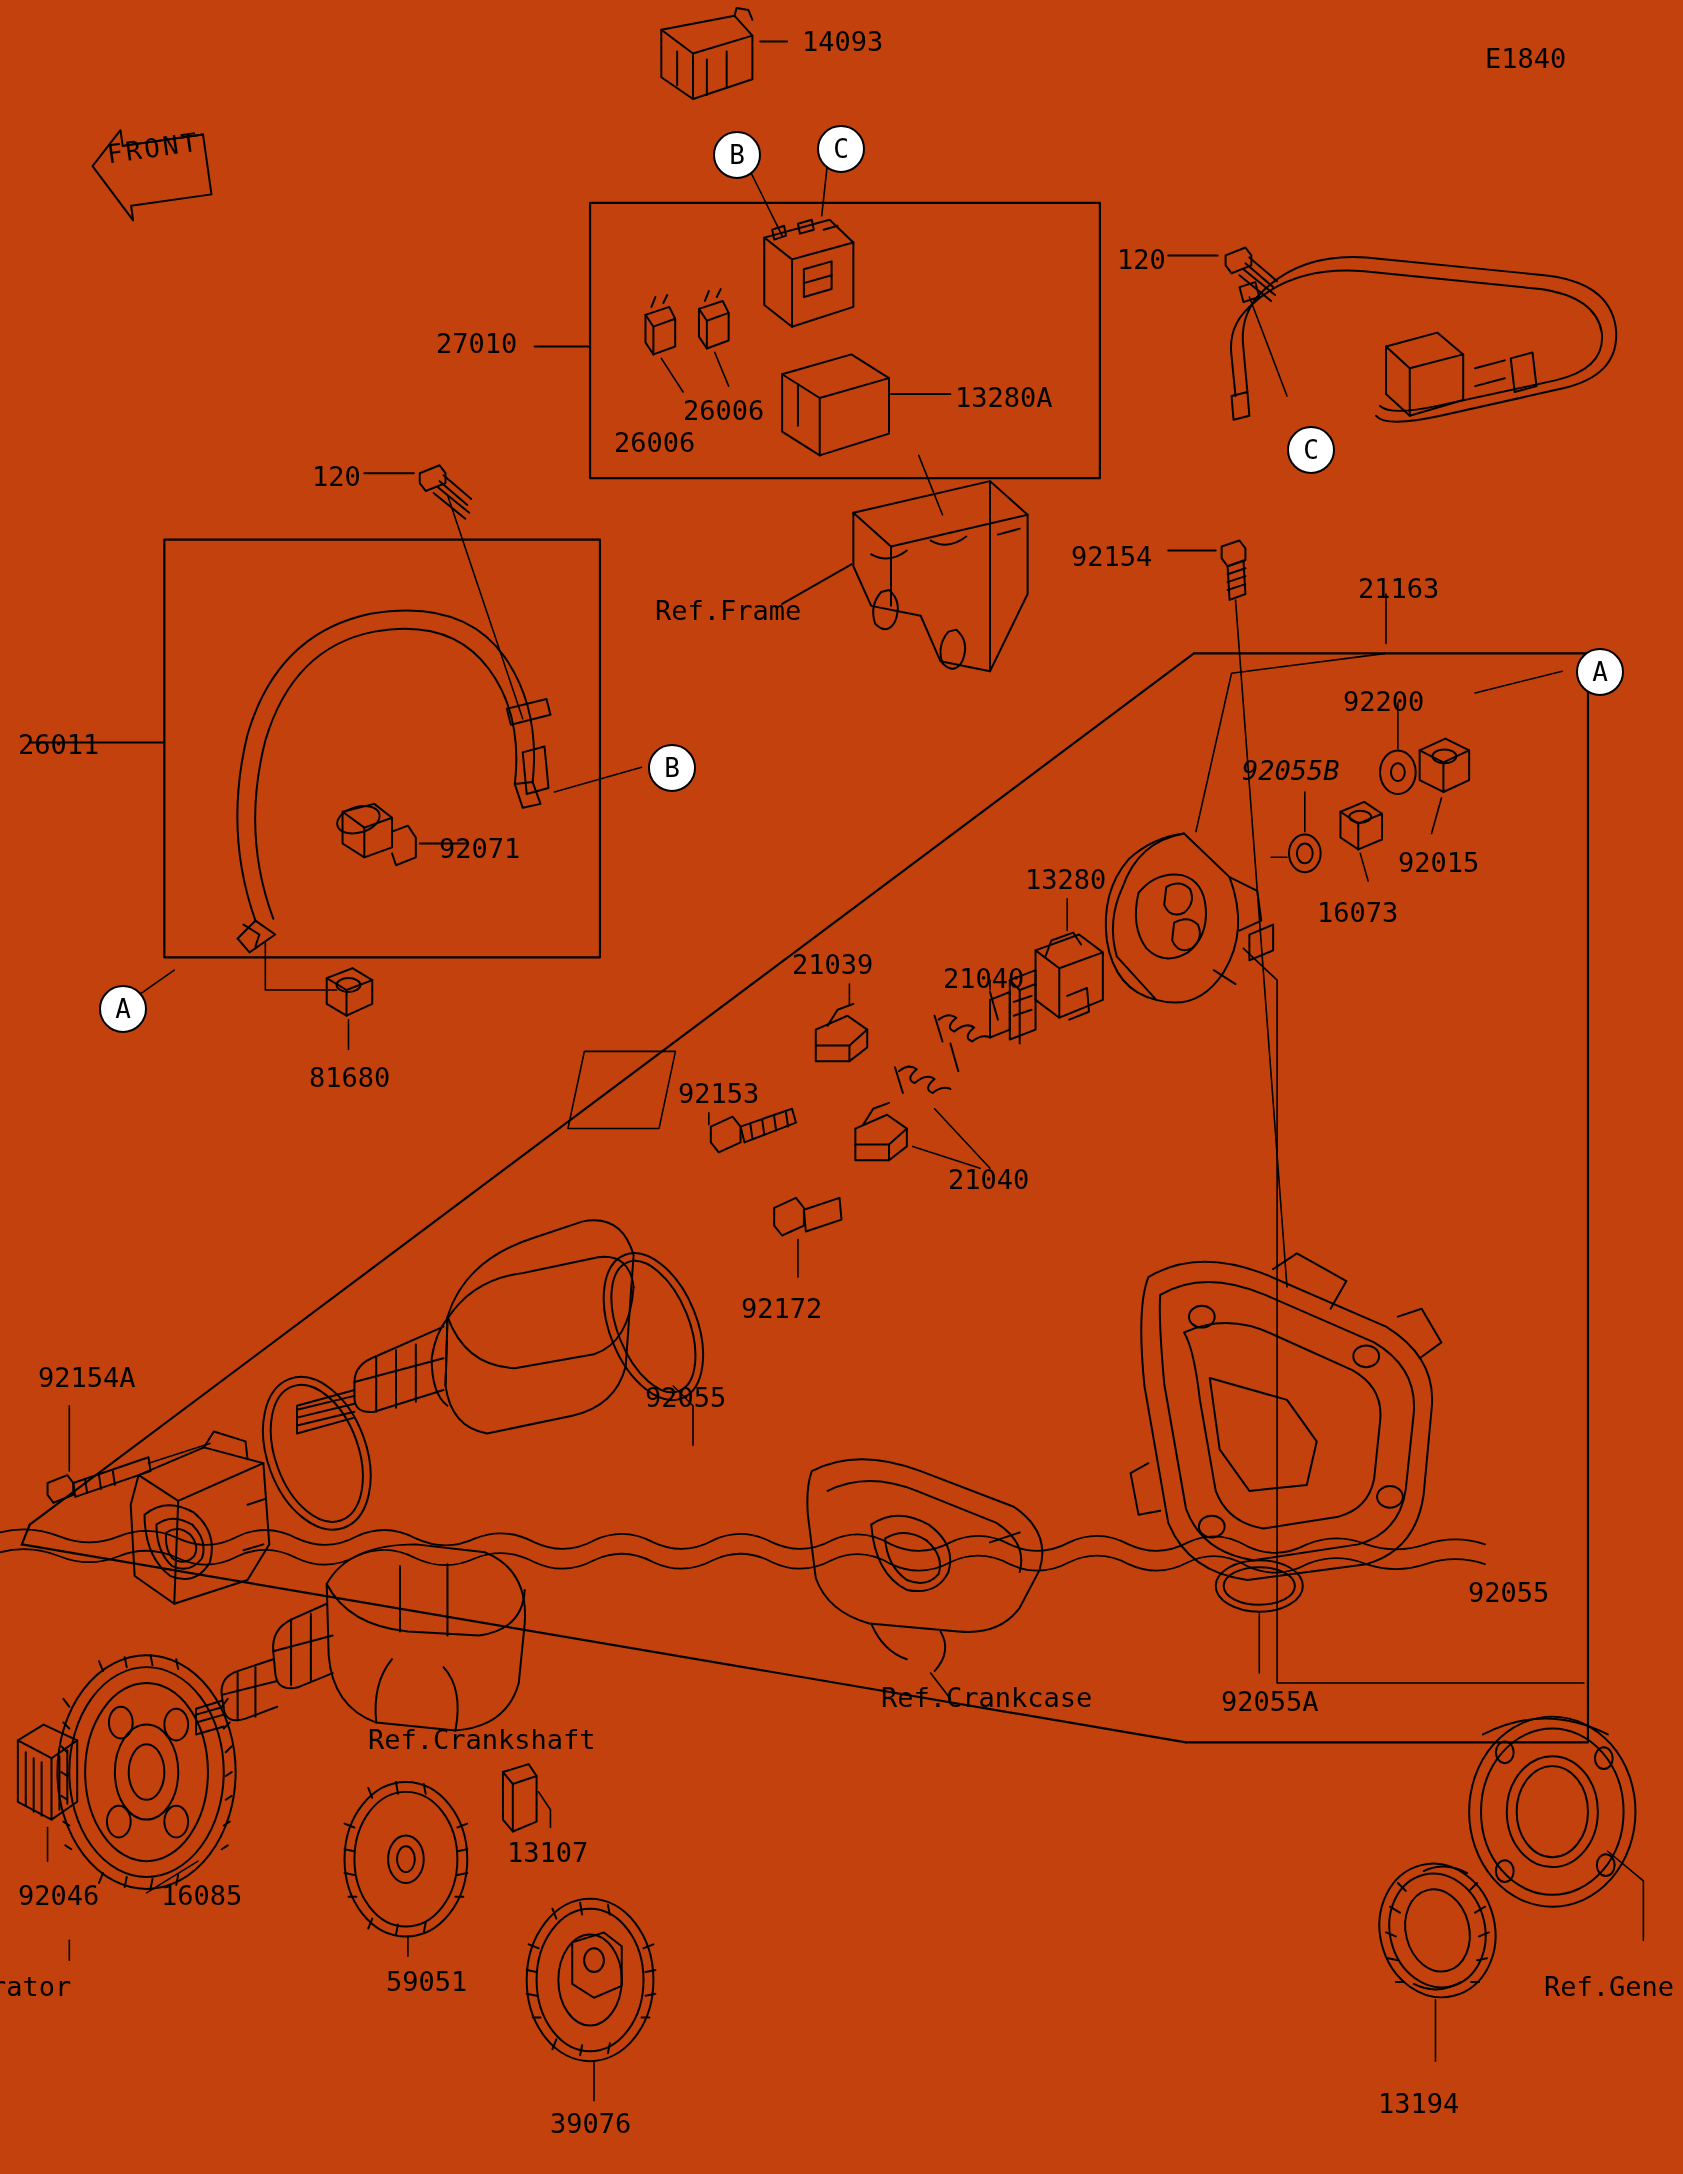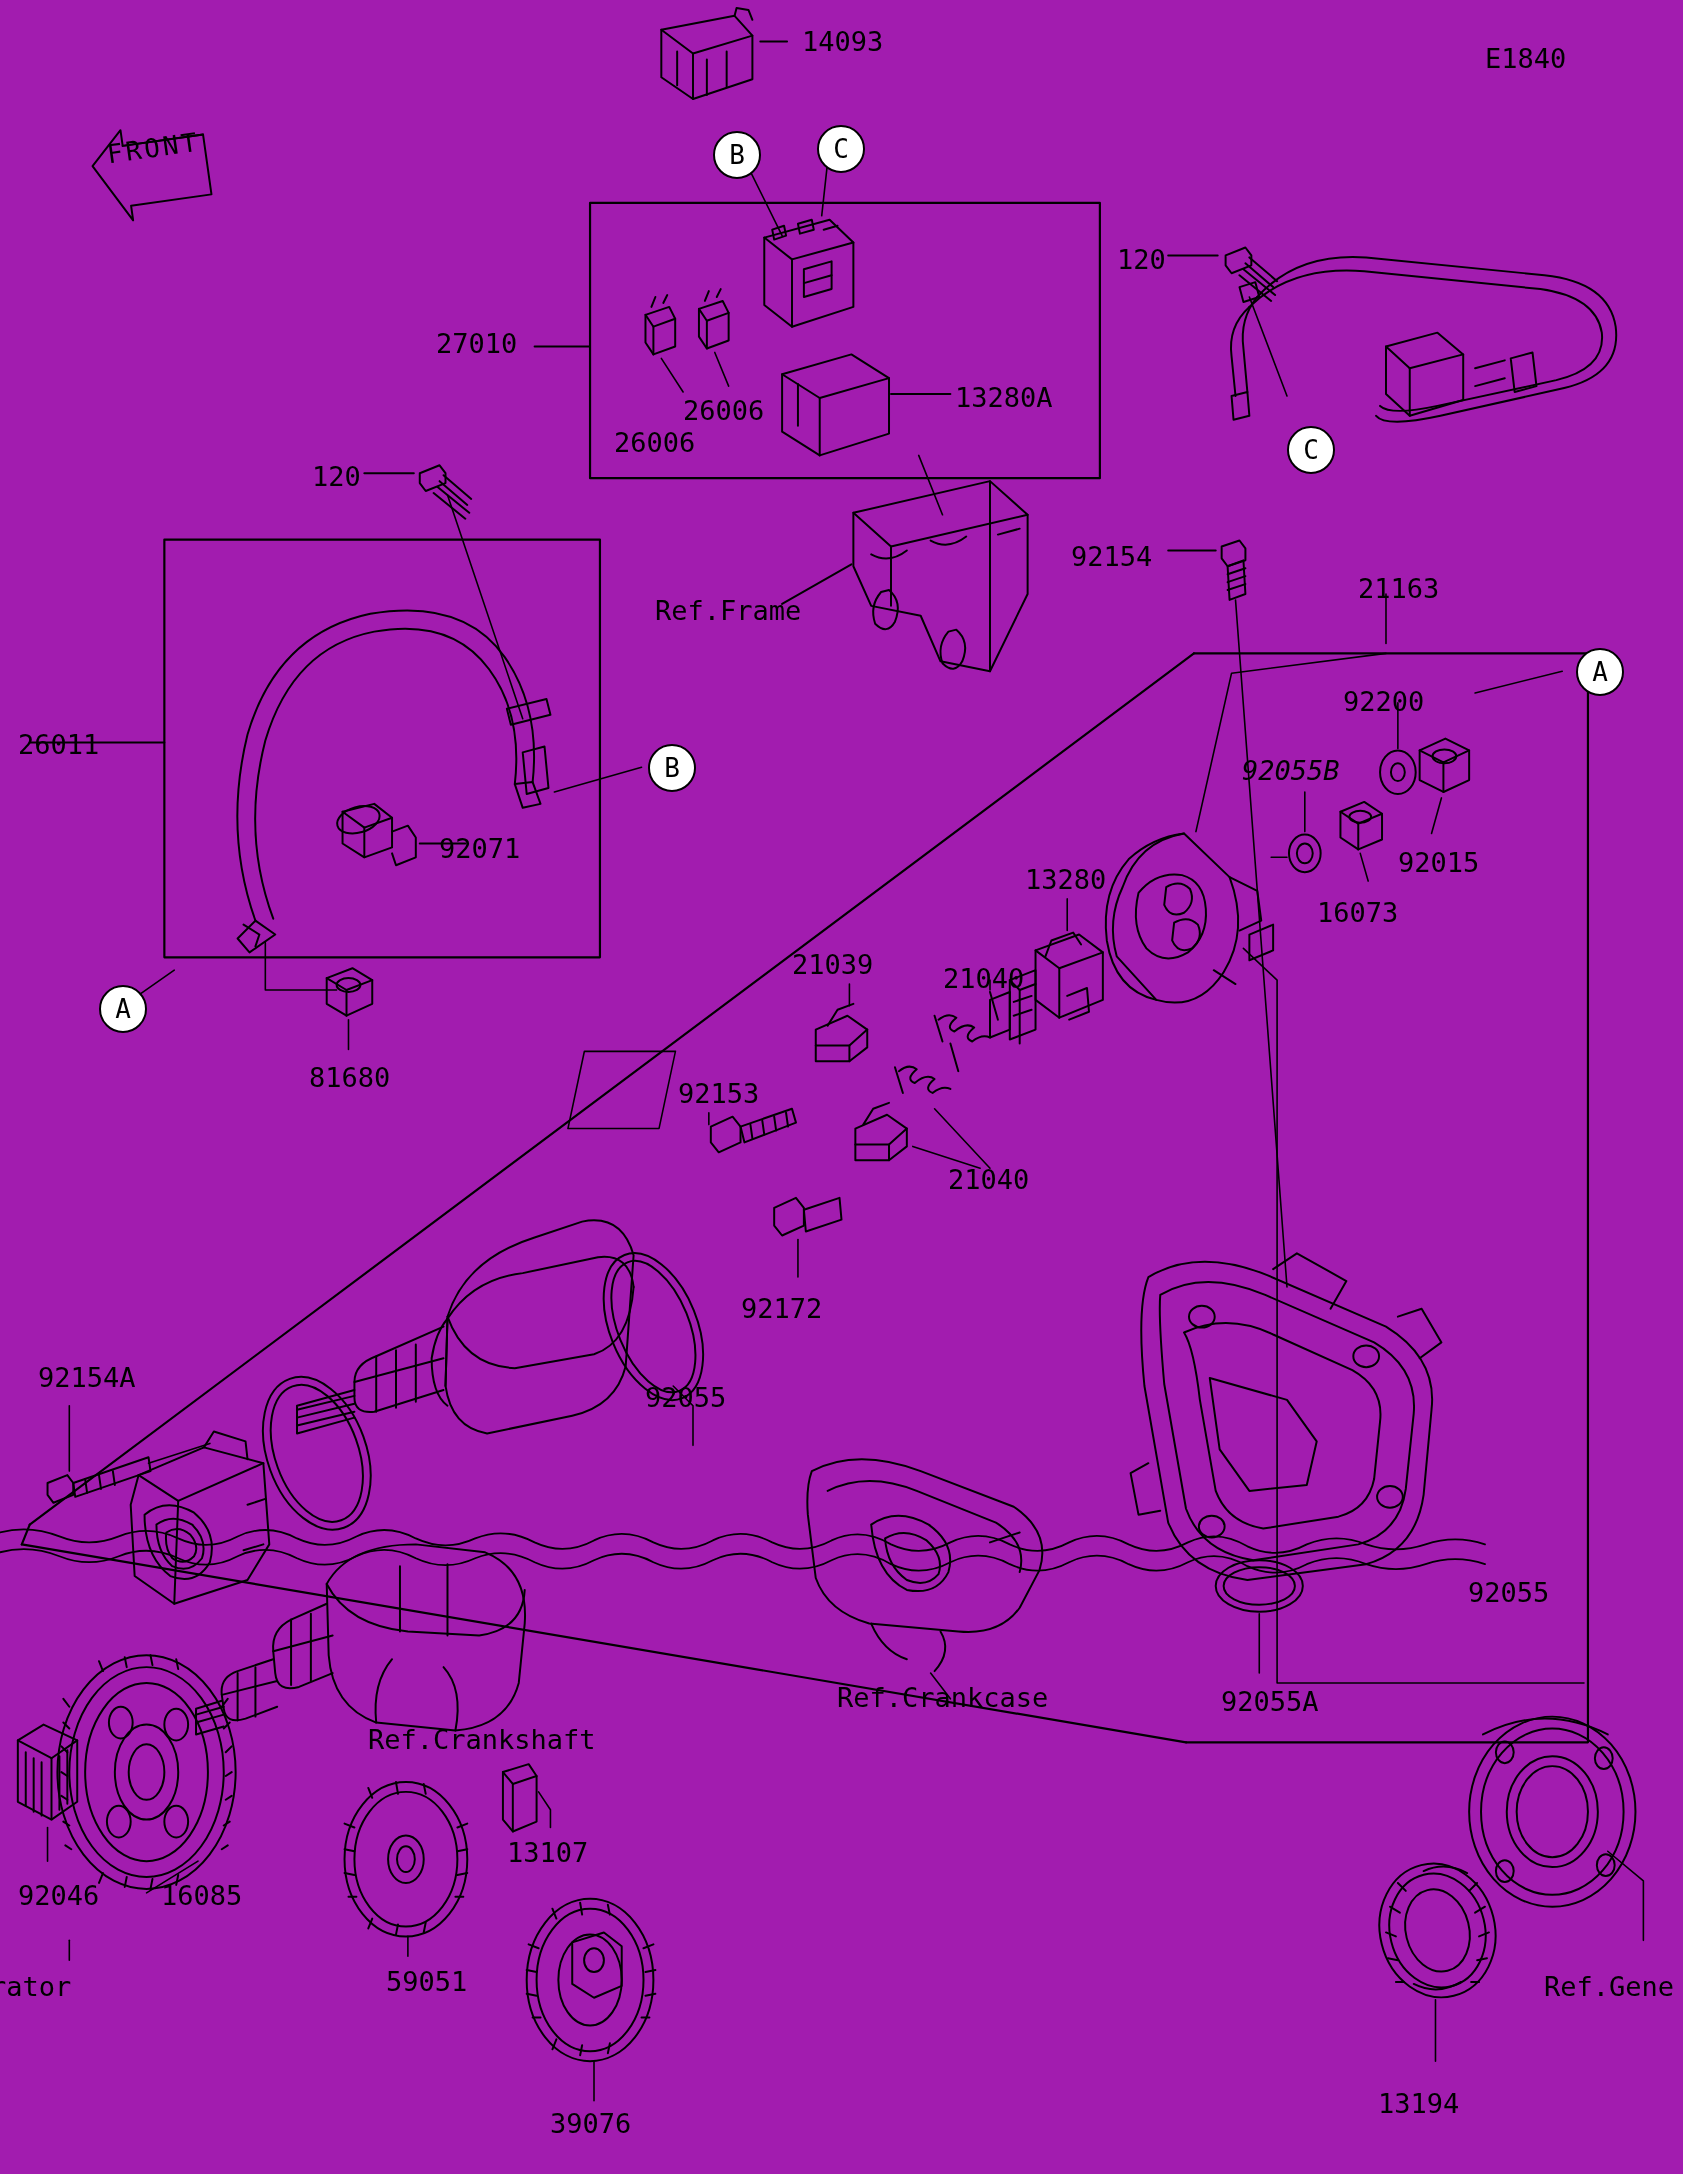--- a/index.html
+++ b/index.html
@@ -4,21 +4,21 @@
 <style>
   html, body {
     margin: 0;
     padding: 0;
     background: #ffffff;
   }
   #page {
     position: relative;
     width: 1683px;
     height: 2174px;
-    background: #a21caf;
+    background: #c2410c;
     font-family: "DejaVu Sans Mono", monospace;
     overflow: hidden;
   }
   .lbl {
     position: absolute;
     font-family: "DejaVu Sans Mono", monospace;
     font-size: 27px;
     color: #000000;
     white-space: pre;
     letter-spacing: 0px;
@@ -499,21 +499,21 @@
   <div class="lbl" style="left:1025px; top:863px;">13280</div>
   <div class="lbl" style="left:943px; top:962px;">21040</div>
   <div class="lbl" style="left:792px; top:948px;">21039</div>
   <div class="lbl" style="left:678px; top:1077px;">92153</div>
   <div class="lbl" style="left:948px; top:1163px;">21040</div>
   <div class="lbl" style="left:741px; top:1292px;">92172</div>
   <div class="lbl" style="left:645px; top:1381px;">92055</div>
   <div class="lbl" style="left:38px; top:1361px;">92154A</div>
   <div class="lbl" style="left:1468px; top:1576px;">92055</div>
   <div class="lbl" style="left:1221px; top:1685px;">92055A</div>
-  <div class="lbl" style="left:837px; top:1681px;">Ref.Crankcase</div>
+  <div class="lbl" style="left:881px; top:1681px;">Ref.Crankcase</div>
   <div class="lbl" style="left:368px; top:1723px;">Ref.Crankshaft</div>
   <div class="lbl" style="left:18px; top:1879px;">92046</div>
   <div class="lbl" style="left:161px; top:1879px;">16085</div>
   <div class="lbl" style="left:507px; top:1836px;">13107</div>
   <div class="lbl" style="left:386px; top:1965px;">59051</div>
   <div class="lbl" style="left:550px; top:2107px;">39076</div>
   <div class="lbl" style="left:1378px; top:2087px;">13194</div>
   <div class="lbl" style="left:-10px; top:1970px;">rator</div>
   <div class="lbl" style="left:1544px; top:1970px;">Ref.Gene</div>
 

